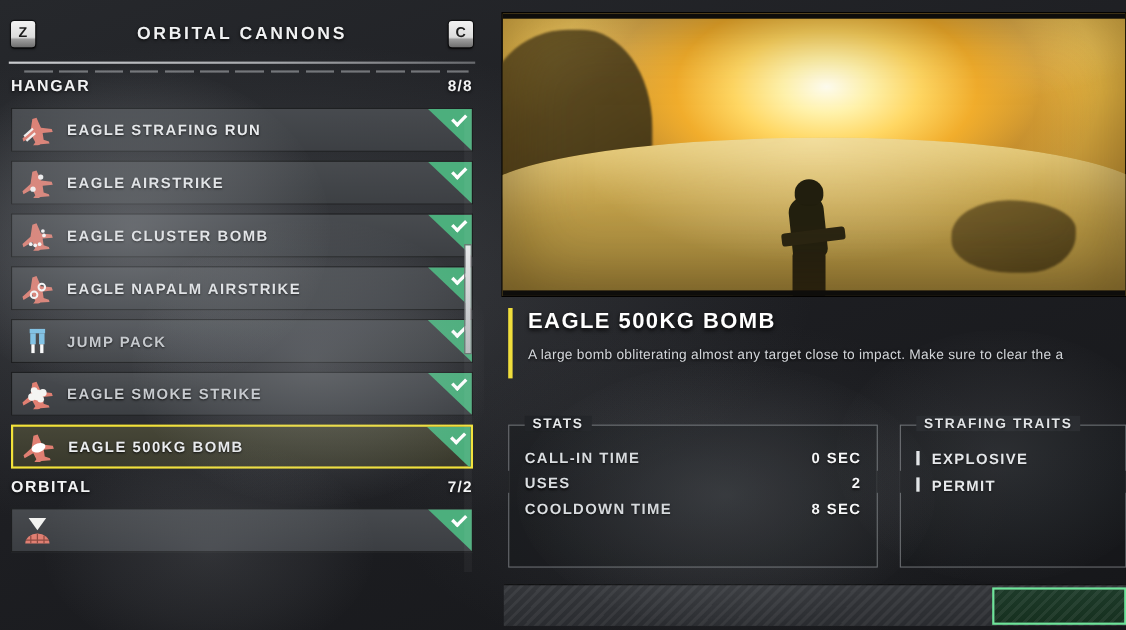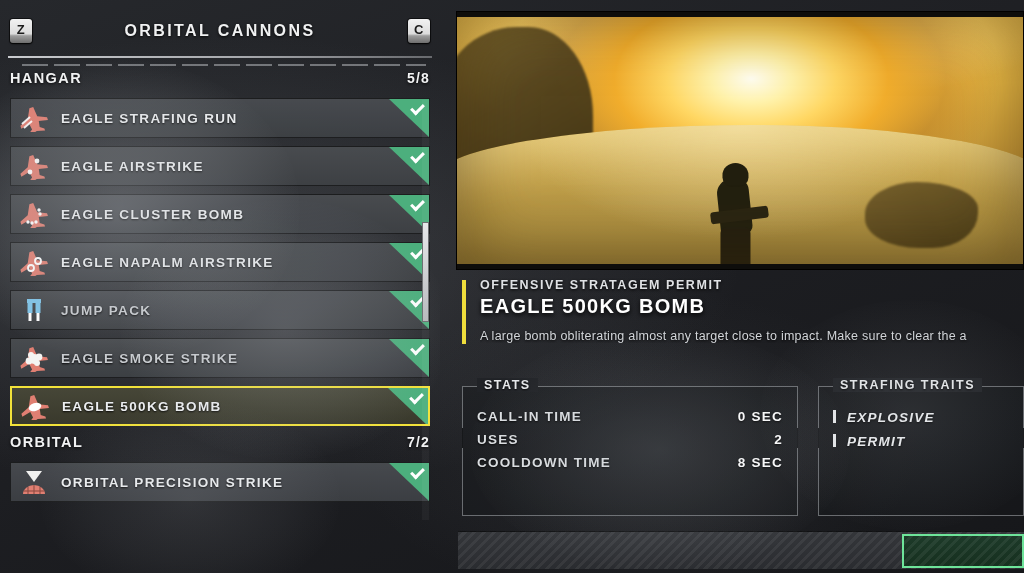--- a/index.html
+++ b/index.html
@@ -384,21 +384,20 @@
     letter-spacing: 1.25px;
     text-shadow: 0 1px 2px rgba(0,0,0,0.9);
   }
 
   #traits-panel { left: 818px; top: 386px; width: 206px; height: 130px; }
   .trait-line {
     display: flex;
     align-items: flex-start;
     padding: 0 14px;
     margin-top: 9px;
-    font-style: italic;
   }
   .trait-bar {
     width: 3px; height: 13px;
     background: #e9ebed;
     margin-right: 11px;
     flex: 0 0 auto;
   }
   .trait-label {
     color: #eceef0;
     font-size: 13.5px;
@@ -453,21 +452,21 @@
     <div class="lp-header">
       <div class="keycap">Z</div>
       <div class="lp-title">ORBITAL CANNONS</div>
       <div class="keycap">C</div>
       <div class="hdr-rule"></div>
       <div class="hdr-rule2"></div>
     </div>
 
     <div class="section-row">
       <div class="section-name">HANGAR</div>
-      <div class="section-count">5/8</div>
+      <div class="section-count">8/8</div>
     </div>
 
     <div class="list-area">
 
       <div class="strat-row">
         <div class="strat-icon">
           <svg width="30" height="28" viewBox="0 0 30 28">
               <g fill="#e07f72">
                 <path d="M13 2l4 0 1 10 9 4 0 3-9-2-1 6 4 3 0 2-8-2-8 2 0-2 4-3-1-6-9 2 0-3 9-4z" transform="translate(1,1) rotate(-18 15 14)"></path>
               </g>
@@ -622,21 +621,20 @@
               <path d="M7 3h16l-8 11z" fill="#f2f2f0"></path>
               <path d="M4 26a11 9 0 0 1 22 0z" fill="#e07f72"></path>
               <g stroke="#8f4b42" stroke-width="1.1">
                 <line x1="15" y1="17" x2="15" y2="26"></line>
                 <line x1="9" y1="19" x2="9" y2="26"></line>
                 <line x1="21" y1="19" x2="21" y2="26"></line>
                 <line x1="4.5" y1="23" x2="25.5" y2="23"></line>
               </g>
             </svg>
         </div>
-        <div class="strat-label">ORBITAL PRECISION STRIKE</div>
         <div class="corner-check">
             <div class="tri"></div>
             <div class="tick"></div>
           </div>
 
       </div>
     </div>
 
     <div id="list-scrollbar">
       <div class="thumb"></div>
@@ -662,21 +660,20 @@
       </div>
       <div class="preview-vignette"></div>
       <div class="preview-letterbox-t"></div>
       <div class="preview-letterbox-b"></div>
     </div>
   </div>
 
   <div id="title-block">
     <div class="accent"></div>
     <div class="tb-inner">
-      <div class="permit">OFFENSIVE STRATAGEM PERMIT</div>
       <div class="strat-name">EAGLE 500KG BOMB</div>
       <div class="strat-desc">A large bomb obliterating almost any target close to impact. Make sure to clear the a</div>
     </div>
   </div>
 
   <div class="bracket-panel" id="stats-panel">
     <div class="panel-title">STATS</div>
     <div class="notch-l"></div>
       <div class="notch-r"></div>
     <div style="height:14px"></div>

